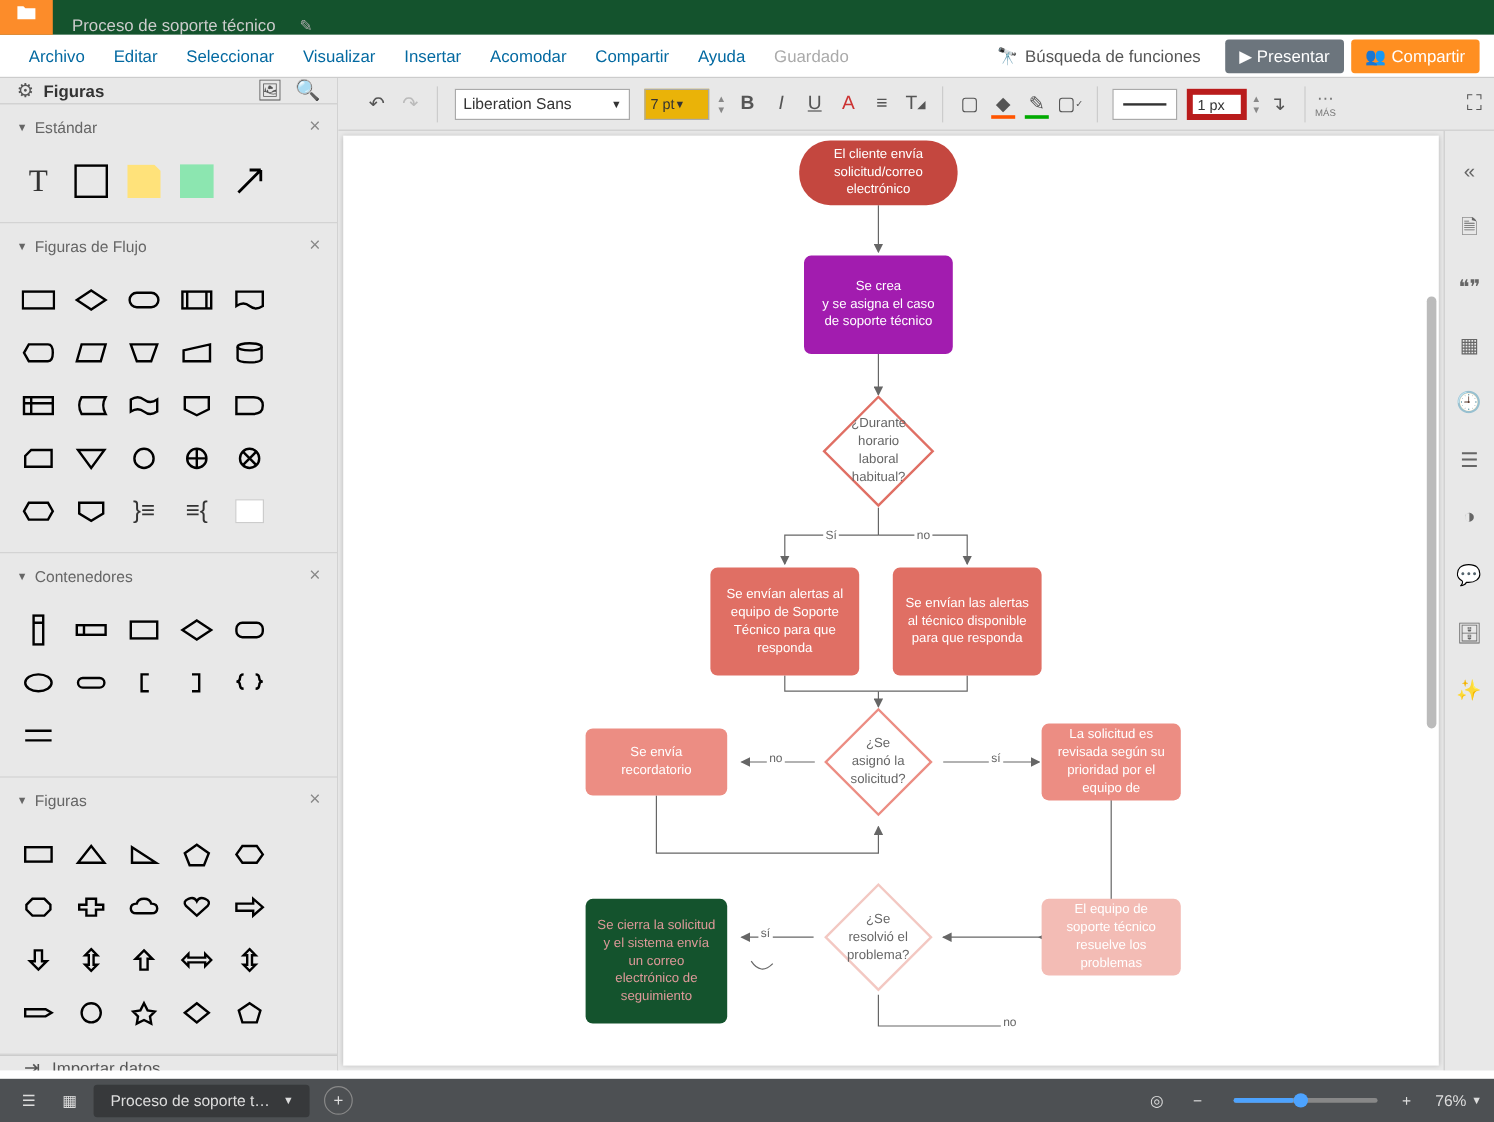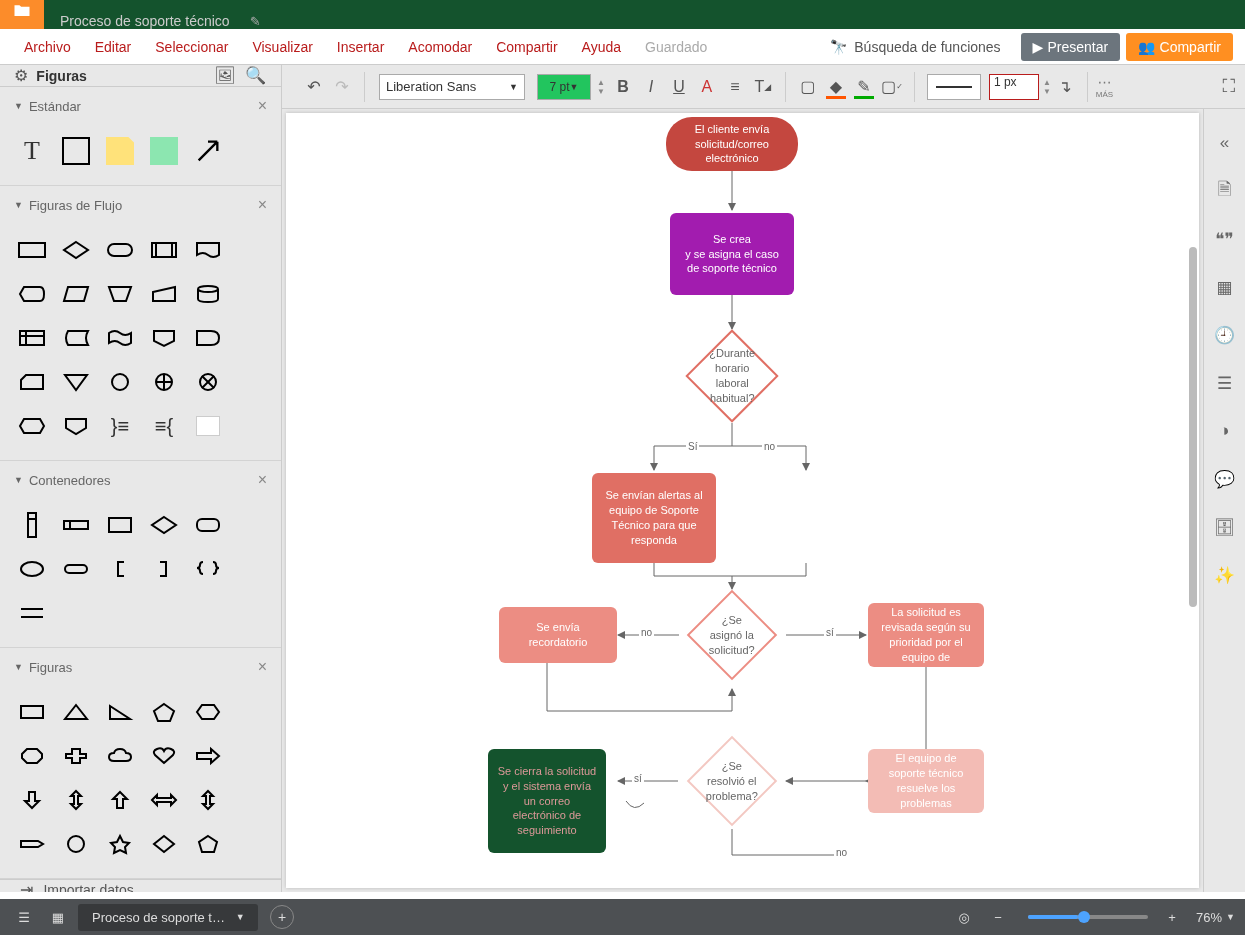--- a/index.html
+++ b/index.html
@@ -2,21 +2,21 @@
 <html><head>
 <meta charset="utf-8">
 <style>
 *{box-sizing:border-box;margin:0;padding:0;font-family:Arial,Helvetica,sans-serif}
 body{width:1245px;height:935px;overflow:hidden;background:#fff;color:#333;font-size:13px}
 .titlebar{height:29px;background:#14532d;display:flex;align-items:flex-end;color:#ccc}
 .titlebar .folder{width:44px;height:36px;background:#fc8c2a;display:flex;align-items:center;justify-content:center}
 .titlebar .title{padding:0 16px;font-size:14px}
 .titlebar .pencil{margin-left:4px;color:#aaa;cursor:pointer}
 .menubar{height:36px;border-bottom:1px solid #ccc;display:flex;align-items:center;padding:0 12px;background:#fff}
-.menubar .menu{padding:0 12px;color:#b91c1c;cursor:pointer;font-size:14px}
+.menubar .menu{padding:0 12px;color:#0369a1;cursor:pointer;font-size:14px}
 .menubar .saved{color:#aaa;padding:0 12px;font-size:14px}
 .menubar .spacer{flex:1}
 .menubar .search-fn{display:flex;align-items:center;color:#555;margin-right:14px;font-size:14px}
 .btn{padding:6px 12px;border-radius:3px;margin-left:6px;font-size:14px;display:flex;align-items:center;cursor:pointer}
 .btn-gray{background:#6c757d;color:#fff}
 .btn-orange{background:#ff8f21;color:#fff}
 .main{display:flex;height:827px}
 .sidebar{width:282px;background:#e8e8e8;border-right:1px solid #ccc;display:flex;flex-direction:column;overflow:hidden}
 .sidebar-header{height:44px;display:flex;align-items:center;padding:0 14px;border-bottom:1px solid #ccc}
 .sidebar-header .gear{margin-right:8px;font-size:16px;color:#555}
@@ -36,23 +36,23 @@
 .std-note{width:28px;height:28px;background:#ffe27a;clip-path:polygon(0 0,80% 0,100% 20%,100% 100%,0 100%)}
 .std-block{width:28px;height:28px;background:#8ce6b0}
 .sidebar-footer{margin-top:auto;height:44px;border-top:1px solid #ccc;display:flex;align-items:center;padding:0 20px;color:#555;font-size:14px}
 .sidebar-footer .icon{margin-right:10px;font-size:16px}
 .canvas-area{flex:1;position:relative;background:#e8e8e8;display:flex;flex-direction:column}
 .toolbar{height:44px;background:#e8e8e8;border-bottom:1px solid #ccc;display:flex;align-items:center;padding:0 10px}
 .tool-group{display:flex;align-items:center;padding:0 8px;border-right:1px solid #ccc;height:30px}
 .tool-btn{width:28px;height:28px;display:flex;align-items:center;justify-content:center;color:#555;cursor:pointer;font-size:16px}
 .tool-btn.disabled{color:#bbb}
 .font-select{width:146px;height:26px;border:1px solid #aaa;background:#fff;padding:0 6px;font-size:13px;display:flex;align-items:center;justify-content:space-between;margin:0 6px}
-.size-select{width:54px;height:26px;border:1px solid #aaa;background:#22c55e;padding:0 4px;font-size:12px;display:flex;align-items:center;justify-content:center;margin:0 6px}
+.size-select{width:54px;height:26px;border:1px solid #aaa;background:#eab308;padding:0 4px;font-size:12px;display:flex;align-items:center;justify-content:flex-start;margin:0 6px}
 .line-style{width:54px;height:26px;border:1px solid #aaa;background:#fff;display:flex;align-items:center;justify-content:center;margin:0 4px}
-.px-select{width:50px;height:26px;border:1px solid #b91c1c;background:#fff;padding:0 4px;font-size:12px;display:flex;align-items:flex-start;margin:0 4px}
+.px-select{width:50px;height:26px;border:5px solid #b91c1c;background:#fff;padding:0 4px;font-size:12px;display:flex;align-items:flex-end;margin:0 4px}
 .more-btn{display:flex;flex-direction:column;align-items:center;font-size:8px;color:#777;margin-left:8px}
 .fullscreen{margin-left:auto;font-size:18px;color:#555;cursor:pointer}
 .canvas-inner{flex:1;display:flex;overflow:hidden}
 .canvas{flex:1;background:#fff;margin:4px;box-shadow:0 0 4px rgba(0,0,0,0.2);position:relative;overflow:hidden}
 .right-rail{width:42px;background:#e8e8e8;border-left:1px solid #ccc;display:flex;flex-direction:column;align-items:center;padding-top:10px}
 .rail-btn{width:28px;height:28px;margin:10px 0;display:flex;align-items:center;justify-content:center;color:#666;cursor:pointer;font-size:17px}
 .statusbar{height:36px;background:#4d5053;display:flex;align-items:center;padding:0 10px;color:#ddd;position:absolute;bottom:0;left:0;right:0}
 .status-btn{width:28px;height:28px;display:flex;align-items:center;justify-content:center;color:#ddd;cursor:pointer;margin-right:6px}
 .page-tab{background:#37393b;padding:6px 14px;border-radius:3px;font-size:13px;display:flex;align-items:center;max-width:180px}
 .page-tab span{overflow:hidden;text-overflow:ellipsis;white-space:nowrap}
@@ -570,21 +570,24 @@
             <div><span>Se crea</span><br><span>y se asigna el caso de soporte técnico</span></div>
           </div>
         <div class="node decision decision-border" style="left:413px;top:230px;width:66px;height:66px">
             <div class="label">¿Durante horario laboral habitual?</div>
           </div>
         <div class="edge-label" style="left:400px;top:328px">Sí</div>
         <div class="edge-label" style="left:476px;top:328px">no</div>
         <div class="node process c3" style="left:306px;top:360px;width:124px;height:90px">
             <span>Se envían alertas al equipo de Soporte Técnico para que responda</span>
           </div>
-        <div class="node process c4" style="left:213px;top:494px;width:118px;height:56px">
+        <div class="node process c3" style="left:458px;top:360px;width:124px;height:90px">
+            <span>Se envían las alertas al técnico disponible para que responda</span>
+          </div>
+        <div class="node process c4" style="left:202px;top:494px;width:118px;height:56px">
             <span>Se envía recordatorio</span>
           </div>
         <div class="node decision decision-border" style="left:414px;top:490px;width:64px;height:64px;border-color:#ec8d83">
             <div class="label">¿Se asignó la solicitud?</div>
           </div>
         <div class="edge-label" style="left:353px;top:514px">no</div>
         <div class="edge-label" style="left:538px;top:514px">sí</div>
         <div class="node process c4" style="left:582px;top:490px;width:116px;height:64px">
             <span>La solicitud es revisada según su prioridad por el equipo de</span>
           </div>

